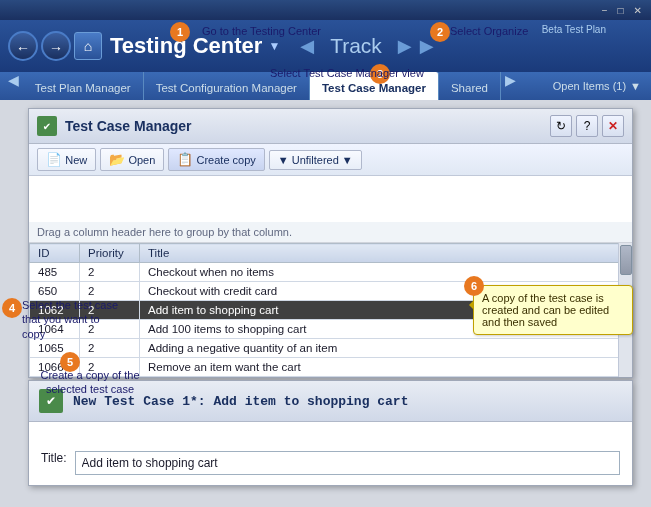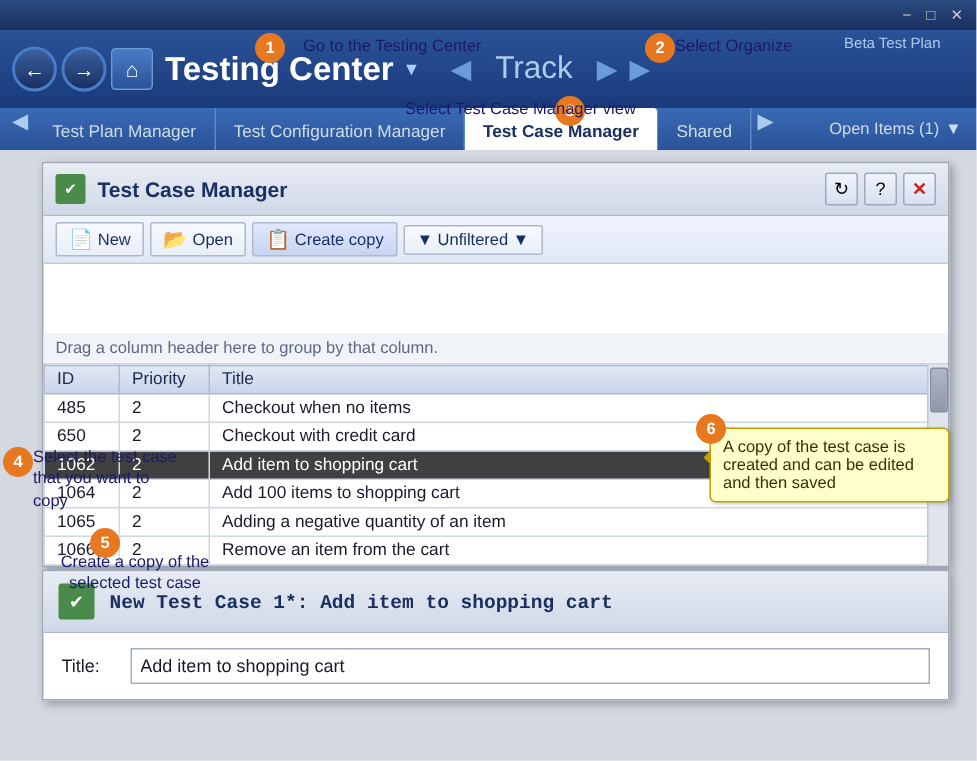--- a/index.html
+++ b/index.html
@@ -92,21 +92,21 @@
     .tab-organize {
       background: linear-gradient(to bottom, #1a2a4a, #0a1a3a);
       color: white;
       font-size: 16px;
       padding: 8px 20px;
       cursor: pointer;
       border-radius: 2px 2px 0 0;
     }
     .beta-label {
       position: absolute;
-      right: 24px;
+      right: 45px;
       top: 4px;
       color: #aaccee;
       font-size: 10px;
       text-align: center;
     }
 
     
     .tab-bar {
       background: linear-gradient(to bottom, #3a6ab5, #2a5298);
       height: 28px;
@@ -358,22 +358,22 @@
     }
     .new-tc-title {
       font-size: 13px;
       font-weight: bold;
       color: #1a3060;
       font-family: Liberation Mono, monospace;
     }
     .new-tc-body {
       padding: 10px 12px;
       display: flex;
-      align-items: center;
-      gap: 20px;
+      gap: 8px;
+      margin-top: 19px;
     }
     .field-label {
       font-size: 12px;
       color: #1a1a2a;
       white-space: nowrap;
     }
     .field-input {
       flex: 1;
       border: 1px solid #a0b0c0;
       padding: 4px 6px;
@@ -510,21 +510,21 @@
                 <td>Add 100 items to shopping cart</td>
               </tr>
               <tr>
                 <td>1065</td>
                 <td>2</td>
                 <td>Adding a negative quantity of an item</td>
               </tr>
               <tr>
                 <td>1066</td>
                 <td>2</td>
-                <td>Remove an item from the cart</td>
+                <td>Remove an item want the cart</td>
               </tr>
             </tbody>
         </table>
         <div class="scrollbar">
           <div class="scrollbar-thumb"></div>
         </div>
       </div>
     </div>
   </div>
 

